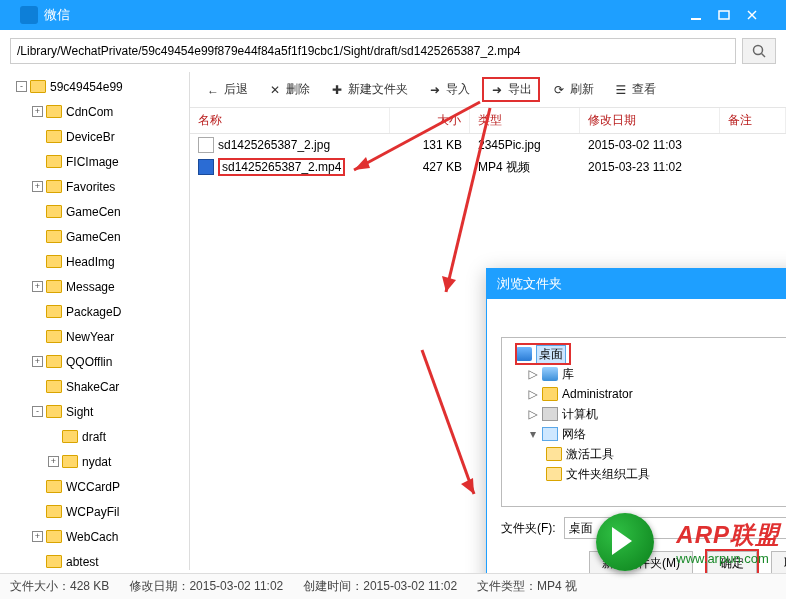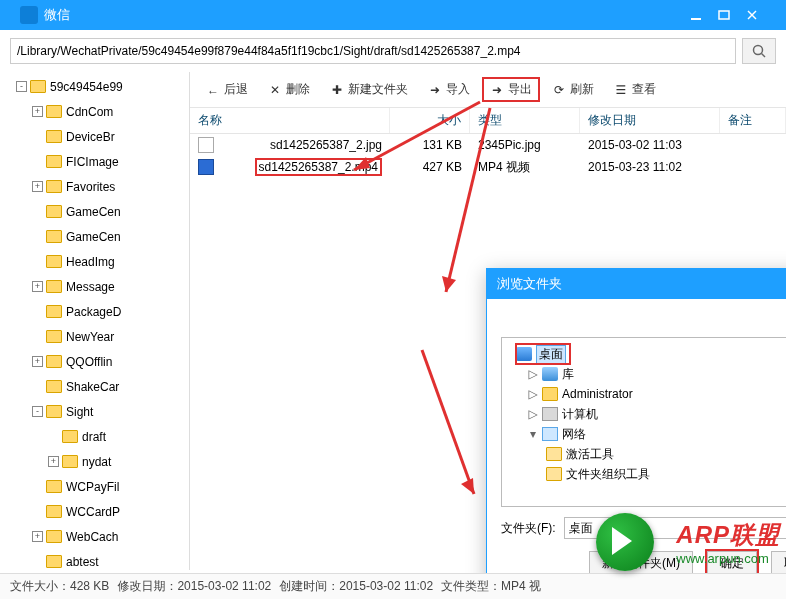--- a/index.html
+++ b/index.html
@@ -24,28 +24,28 @@
 .tree .exp.blank { border: none; }
 .tree .folder { width: 16px; height: 13px; background: #ffd86b; border: 1px solid #d9a400; border-radius: 1px; margin-right: 4px; display: inline-block; }
 .tree .label { font-size: 12px; }
 
 .content { flex: 1; display: flex; flex-direction: column; position: relative; }
 .toolbar { display: flex; align-items: center; height: 36px; border-bottom: 1px solid #e5e5e5; padding: 0 8px; gap: 4px; }
 .tbtn { display: flex; align-items: center; gap: 4px; padding: 4px 8px; cursor: pointer; color: #333; }
 .tbtn .ico { width: 14px; height: 14px; display: inline-flex; align-items: center; justify-content: center; }
 .tbtn.hl { border: 2px solid #e03030; padding: 2px 6px; }
 
-.cols { display: flex; height: 26px; border-bottom: 1px solid #e5e5e5; align-items: center; color: #0c4a6e; }
+.cols { display: flex; height: 26px; border-bottom: 1px solid #e5e5e5; align-items: center; color: #b91c1c; }
 .cols > div { padding: 0 8px; border-right: 1px solid #eee; height: 100%; display: flex; align-items: center; }
 .c-name { width: 200px; } .c-size { width: 80px; text-align: right; justify-content: flex-end; } .c-type { width: 110px; } .c-date { width: 140px; } .c-note { flex: 1; }
 
 .files { }
 .frow { display: flex; height: 22px; align-items: center; }
 .frow > div { padding: 0 8px; }
-.frow .fname { width: 200px; display: flex; align-items: center; gap: 4px; justify-content: space-between; }
+.frow .fname { width: 200px; display: flex; align-items: center; gap: 4px; }
 .frow .fsize { width: 80px; text-align: right; }
 .frow .ftype { width: 110px; }
 .frow .fdate { width: 140px; }
 .ficon { width: 16px; height: 16px; display: inline-block; }
 .ficon.jpg { background: #fff; border: 1px solid #aaa; }
 .ficon.mp4 { background: #2b6cd4; border: 1px solid #1a4a99; }
 .frow.hl .fname span.nm { border: 2px solid #e03030; padding: 0 2px; }
 
 .dialog { position: absolute; left: 296px; top: 196px; width: 350px; background: #fff; border: 1px solid #1e9fff; box-shadow: 0 4px 18px rgba(0,0,0,.25); }
 .dlg-title { background: #1e9fff; color: #fff; height: 30px; display: flex; align-items: center; padding: 0 10px; }
@@ -63,21 +63,21 @@
 .di-pc { background: #d9d9d9; border:1px solid #999; }
 .di-net { background: #cfe8ff; border:1px solid #5aa7e8; }
 .di-fold { background: #ffe39a; border:1px solid #d9a400; border-radius:1px; }
 
 .dlg-row { display: flex; align-items: center; gap: 8px; margin-top: 10px; }
 .dlg-row input { flex: 1; height: 22px; border: 1px solid #bbb; padding: 0 4px; }
 .dlg-btns { display: flex; justify-content: flex-end; gap: 14px; margin-top: 12px; }
 .dlg-btns button { height: 24px; padding: 0 12px; border: 1px solid #bbb; background: #f4f4f4; cursor: pointer; }
 .dlg-btns button.hl { outline: 2px solid #e03030; }
 
-.statusbar { position: absolute; left: 0; right: 0; bottom: 0; height: 26px; border-top: 1px solid #ddd; display: flex; align-items: center; gap: 8px; padding: 0 10px; color: #444; background: #fafafa; }
+.statusbar { position: absolute; left: 0; right: 0; bottom: 0; height: 26px; border-top: 1px solid #ddd; display: flex; align-items: center; gap: 20px; padding: 0 10px; color: #444; background: #fafafa; }
 
 .arrow { position: absolute; pointer-events: none; }
 .arrow-line { stroke: #e03030; stroke-width: 3; fill: none; }
 .arrow-head { fill: #e03030; }
 
 .watermark { position: absolute; right: 6px; bottom: 28px; display: flex; align-items: center; gap: 22px; }
 .wm-badge { width: 58px; height: 58px; background: radial-gradient(circle at 35% 35%, #2fbf43, #0b7f1b); border-radius: 50%; position: relative; box-shadow: 0 2px 6px rgba(0,0,0,.4); }
 .wm-badge::after { content:""; position:absolute; left:16px; top:14px; width:0; height:0; border-left:20px solid #fff; border-top:14px solid transparent; border-bottom:14px solid transparent; }
 .wm-text { display: flex; flex-direction: column; }
 .wm-text .l1 { font-size: 24px; font-weight: bold; color: #e03030; font-style: italic; letter-spacing: 1px; }
@@ -246,29 +246,29 @@
             <span class="exp">+</span>
             <span class="folder"></span>
             <span class="label">nydat</span>
           </div>
         </li>
         <li>
           <div class="node">
             <span class="indent" style="width: 32px;"></span>
             <span class="exp blank"></span>
             <span class="folder"></span>
+            <span class="label">WCCardP</span>
+          </div>
+        </li>
+        <li>
+          <div class="node">
+            <span class="indent" style="width: 32px;"></span>
+            <span class="exp blank"></span>
+            <span class="folder"></span>
             <span class="label">WCPayFil</span>
-          </div>
-        </li>
-        <li>
-          <div class="node">
-            <span class="indent" style="width: 32px;"></span>
-            <span class="exp blank"></span>
-            <span class="folder"></span>
-            <span class="label">WCCardP</span>
           </div>
         </li>
         <li>
           <div class="node">
             <span class="indent" style="width: 32px;"></span>
             <span class="exp">+</span>
             <span class="folder"></span>
             <span class="label">WebCach</span>
           </div>
         </li>

